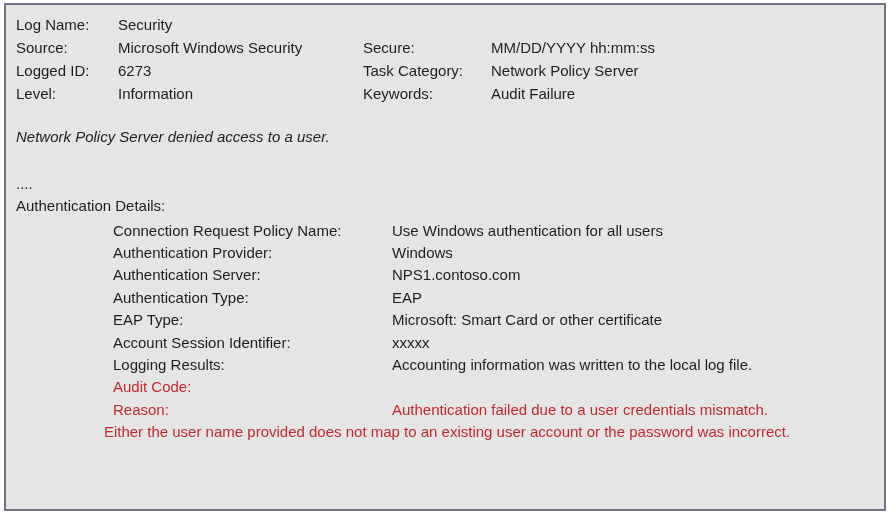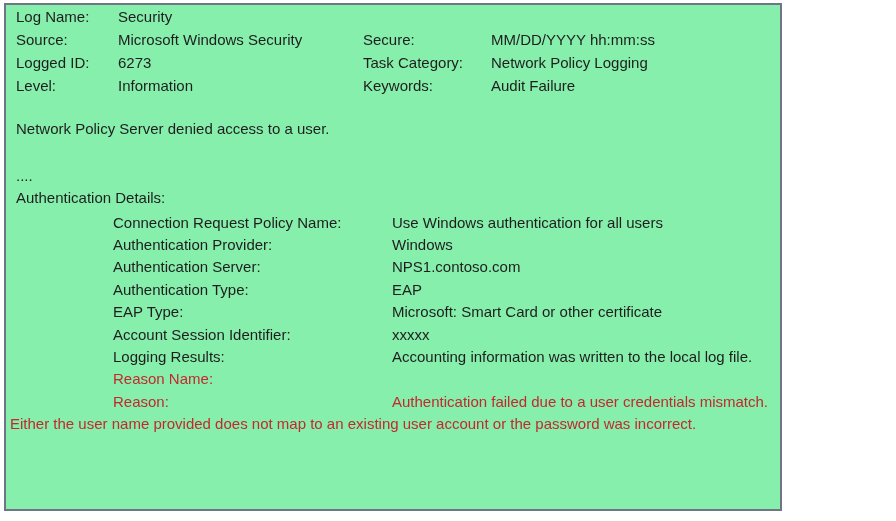--- a/index.html
+++ b/index.html
@@ -11,46 +11,48 @@
   html, body {
     width: 896px; height: 521px;
     background: #ffffff;
     font-family: "Liberation Sans", sans-serif;
     color: var(--ink);
     overflow: hidden;
   }
   .frame {
     position: absolute;
     left: 4px; top: 3px;
-    width: 778px; height: 508px;
+    width: 882px; height: 508px;
     border: 2px solid var(--frame);
-    background: #86efac;
+    background: #e5e5e5;
     padding-left: 10px;
+    padding-top: 8px;
     font-size: 15px;
     white-space: nowrap;
   }
   .hdr-row {
     display: grid;
     grid-template-columns: 102px 245px 128px 1fr;
     line-height: 23px;
   }
-  .description { margin-top: 21px; line-height: 22.5px; }
+  .description { margin-top: 21px; line-height: 22.5px; font-style: italic; }
   .ellipsis    { margin-top: 24px; line-height: 22.5px; }
   .section-title { line-height: 22.5px; }
   .details { margin-top: 2px; margin-left: 97px; }
   .detail-row {
     display: grid;
     grid-template-columns: 279px 1fr;
     line-height: 22.4px;
   }
   .detail-row.red { color: var(--alert); }
   .footnote {
     margin-left: -6px;
     line-height: 22px;
     color: var(--alert);
+    text-align: center;
   }
 </style>
 </head>
 <body>
 
 <div class="frame">
 
   <div class="header">
     <div class="hdr-row">
       <span>Log Name:</span>
@@ -61,21 +63,21 @@
     <div class="hdr-row">
       <span>Source:</span>
       <span>Microsoft Windows Security</span>
       <span>Secure:</span>
       <span>MM/DD/YYYY hh:mm:ss</span>
     </div>
     <div class="hdr-row">
       <span>Logged ID:</span>
       <span>6273</span>
       <span>Task Category:</span>
-      <span>Network Policy Logging</span>
+      <span>Network Policy Server</span>
     </div>
     <div class="hdr-row">
       <span>Level:</span>
       <span>Information</span>
       <span>Keywords:</span>
       <span>Audit Failure</span>
     </div>
   </div>
 
   <div class="description">Network Policy Server denied access to a user.</div>
@@ -107,21 +109,21 @@
     </div>
     <div class="detail-row">
       <span>Account Session Identifier:</span>
       <span>xxxxx</span>
     </div>
     <div class="detail-row">
       <span>Logging Results:</span>
       <span>Accounting information was written to the local log file.</span>
     </div>
     <div class="detail-row red">
-      <span>Reason Name:</span>
+      <span>Audit Code:</span>
     </div>
     <div class="detail-row red">
       <span>Reason:</span>
       <span>Authentication failed due to a user credentials mismatch.</span>
     </div>
   </div>
 
   <div class="footnote">Either the user name provided does not map to an existing user account or the password was incorrect.</div>
 
 </div>

